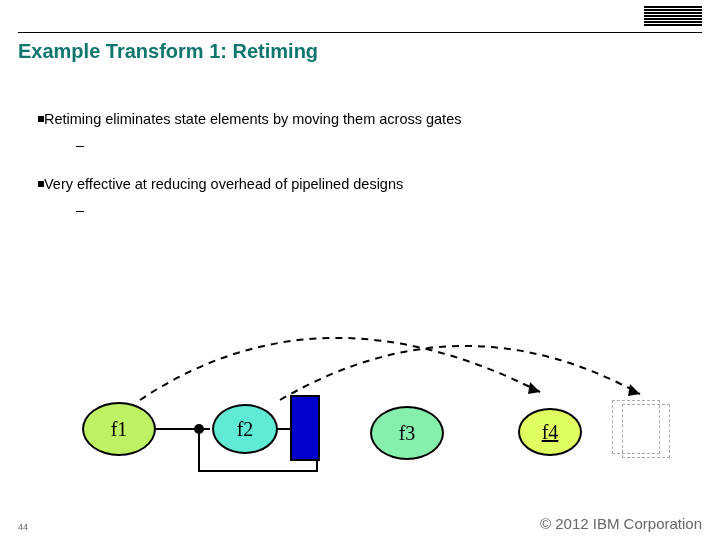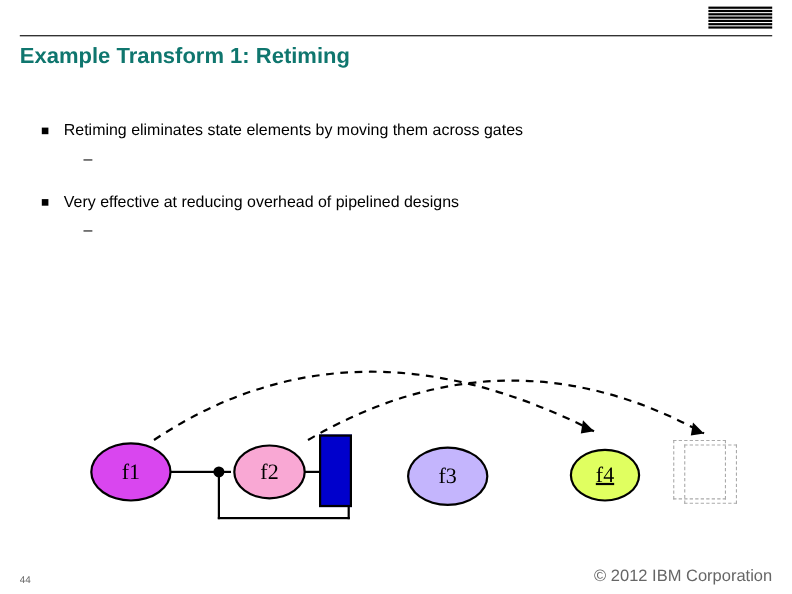--- a/index.html
+++ b/index.html
@@ -44,47 +44,47 @@
   }
   .bullets {
     position: absolute;
     top: 110px;
     left: 38px;
     right: 30px;
     font-size: 14.5px;
     color: #000;
     line-height: 1.35;
   }
-  .b1 { display: flex; gap: 14px; margin-bottom: 6px; }
+  .b1 { display: flex; margin-bottom: 6px; }
   .sq { width: 6px; height: 6px; background: #000; margin-top: 6px; flex: 0 0 6px; }
   .sub { margin-left: 38px; display: flex; gap: 10px; margin-bottom: 20px; }
   .dash { flex: 0 0 auto; }
   .italic { font-style: italic; }
   .diagram {
     position: absolute;
     left: 0;
     top: 300px;
     width: 720px;
     height: 200px;
   }
   .ellipse {
     position: absolute;
     width: 74px;
     height: 54px;
     border: 2px solid #000;
     border-radius: 50%;
-    background: #d946ef;
+    background: #bef264;
     display: flex;
     align-items: center;
     justify-content: center;
     font-family: "Times New Roman", serif;
     font-size: 20px;
   }
-  .e2 { background: #f9a8d4; width: 66px; height: 50px; }
-  .e3 { background: #c4b5fd; }
+  .e2 { background: #5eead4; width: 66px; height: 50px; }
+  .e3 { background: #86efac; }
   .e4 { background: #e0ff60; width: 64px; height: 48px; text-decoration: underline; }
   .bluebox {
     position: absolute;
     width: 30px;
     height: 66px;
     border: 2px solid #000;
     background: #0000cc;
   }
   .dashed-box {
     position: absolute;

